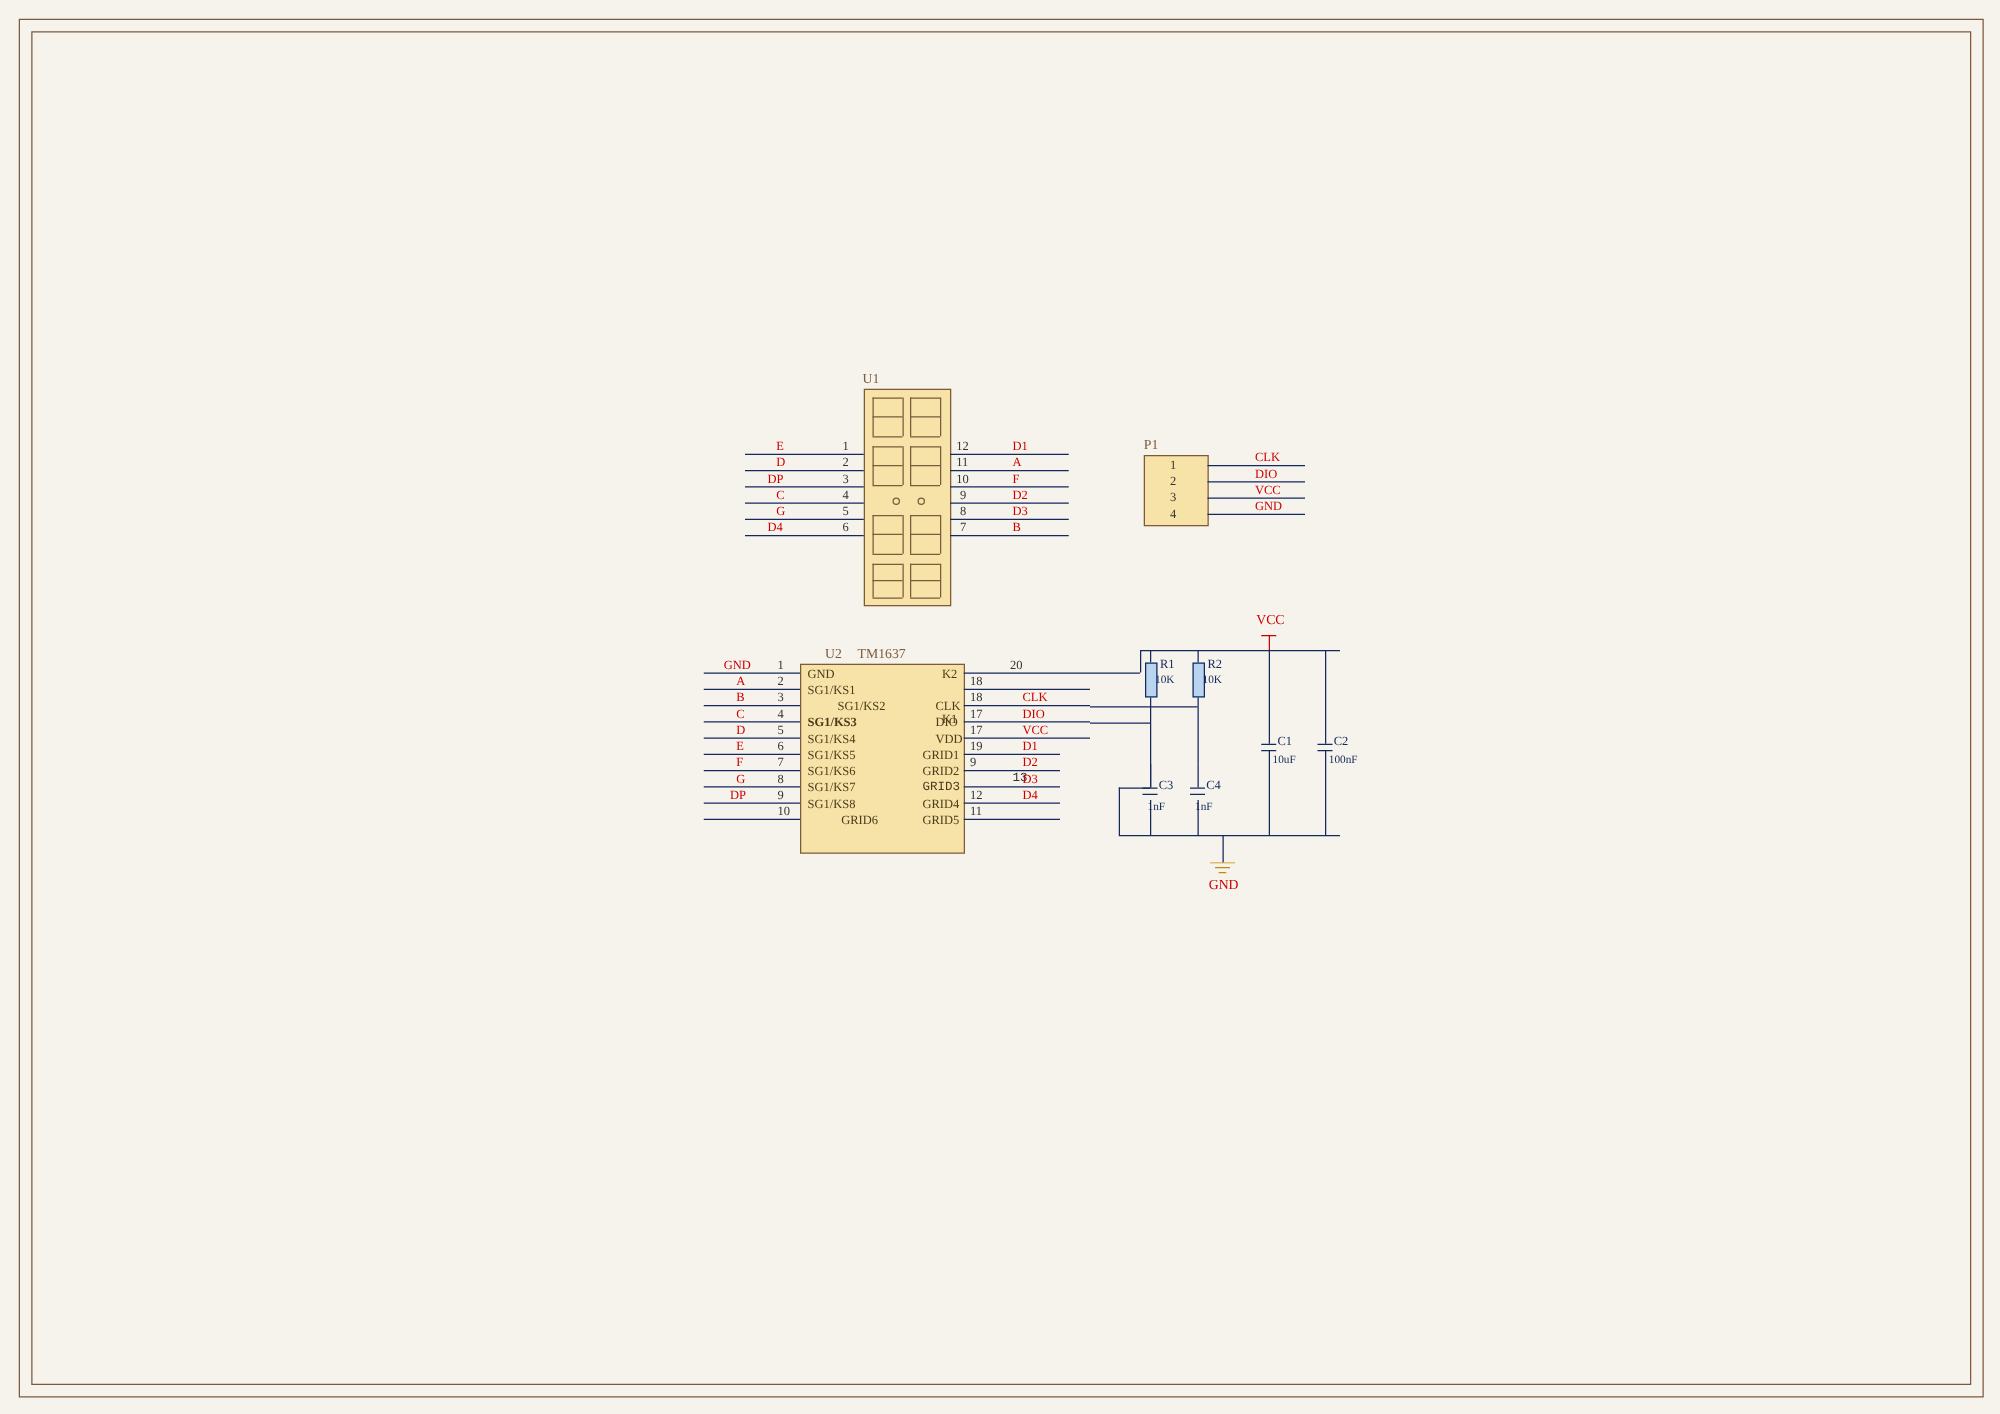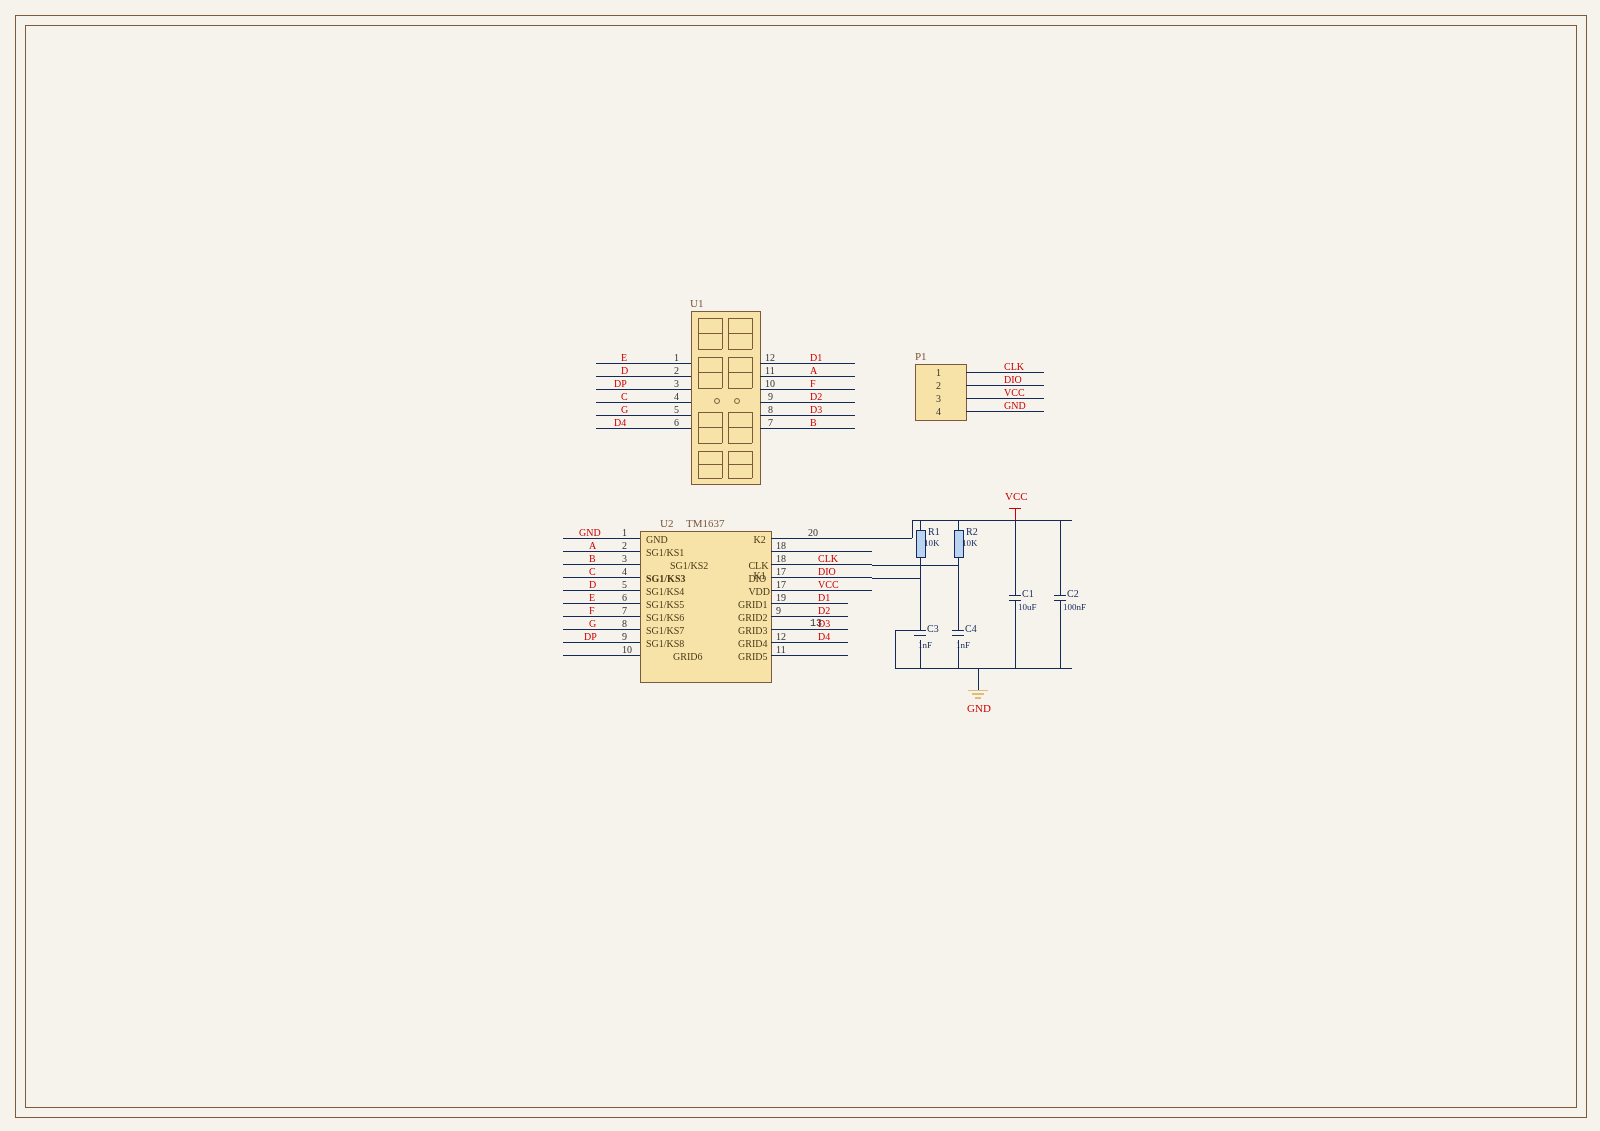--- a/index.html
+++ b/index.html
@@ -202,21 +202,21 @@
       <div class="wireH" style="left:771px;top:603px;width:77px;"></div>
       <div class="num" style="left:776px;top:592px;">19</div>
       <div class="txt" style="left:738px;top:599px;">GRID1</div>
       <div class="net" style="left:818px;top:592px;">D1</div>
       <div class="wireH" style="left:771px;top:616px;width:77px;"></div>
       <div class="num" style="left:776px;top:605px;">9</div>
       <div class="txt" style="left:738px;top:612px;">GRID2</div>
       <div class="net" style="left:818px;top:605px;">D2</div>
       <div class="wireH" style="left:771px;top:629px;width:77px;"></div>
       <div class="num" style="left:810px;top:618px;font-family:Liberation Mono, monospace;">13</div>
-      <div class="txt" style="left:738px;top:625px;">GRID3</div>
+      <div class="txt" style="left:738px;top:625px;font-family:Liberation Mono, monospace;">GRID3</div>
       <div class="net" style="left:818px;top:618px;">D3</div>
       <div class="wireH" style="left:771px;top:642px;width:77px;"></div>
       <div class="num" style="left:776px;top:631px;">12</div>
       <div class="txt" style="left:738px;top:638px;">GRID4</div>
       <div class="net" style="left:818px;top:631px;">D4</div>
       <div class="wireH" style="left:771px;top:655px;width:77px;"></div>
       <div class="num" style="left:776px;top:644px;">11</div>
       <div class="txt" style="left:738px;top:651px;">GRID5</div>
     </div>
 

